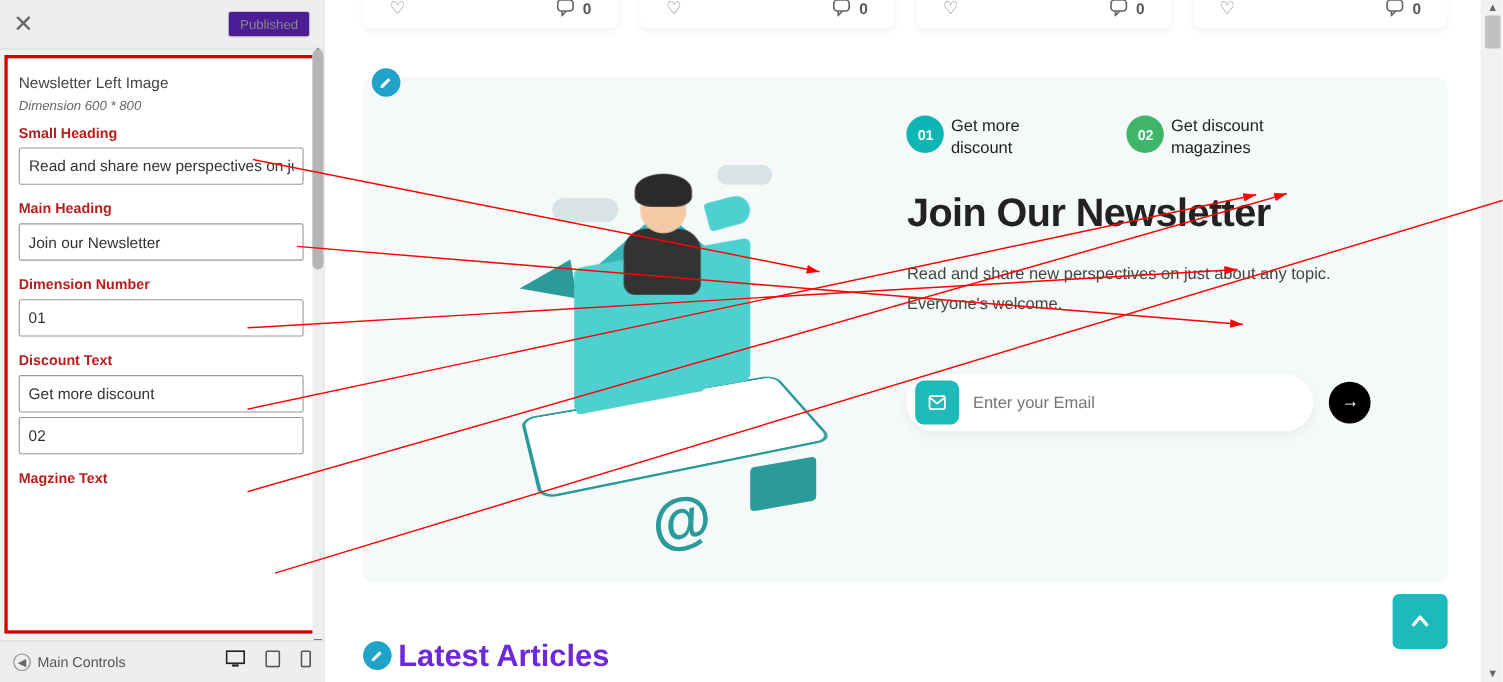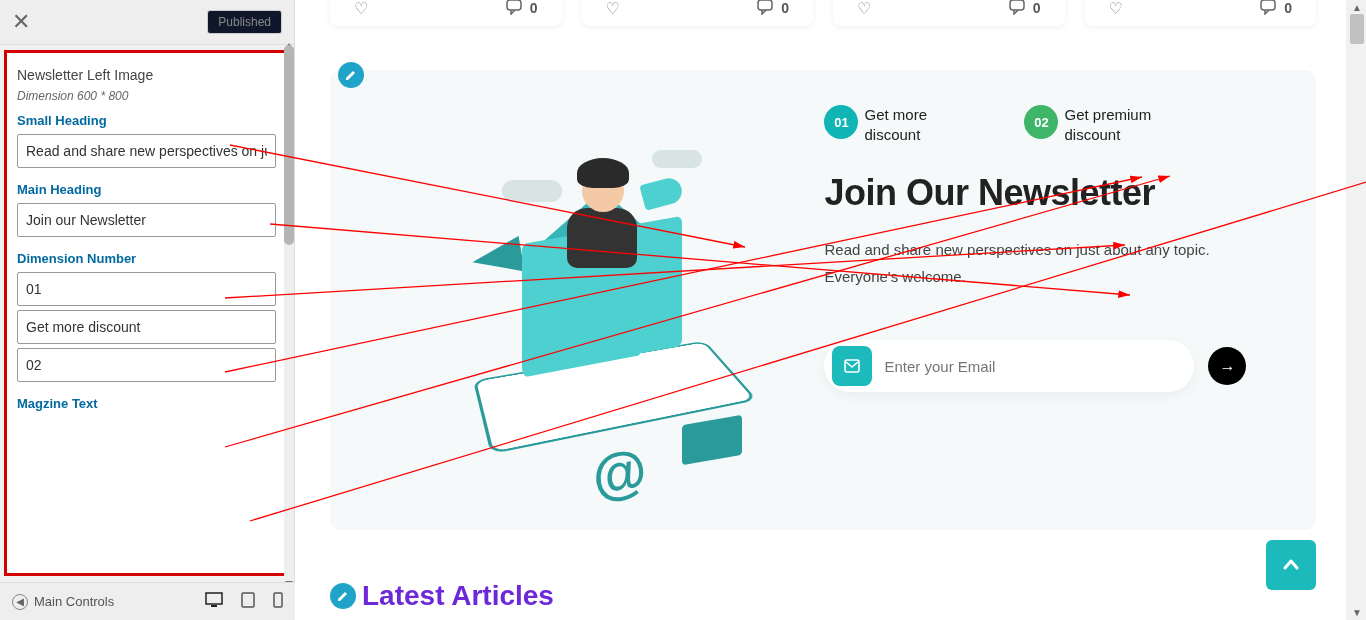--- a/index.html
+++ b/index.html
@@ -2,27 +2,27 @@
 <html><head>
 <meta charset="utf-8">
 <style>
 * { box-sizing: border-box; margin: 0; padding: 0; }
 body { font-family: -apple-system, BlinkMacSystemFont, "Segoe UI", sans-serif; background: #fff; width: 1366px; height: 620px; overflow: hidden; position: relative; }
 
 
 .sidebar { position: absolute; left: 0; top: 0; width: 295px; height: 620px; background: #f1f1f1; border-right: 1px solid #ddd; }
 .sidebar-top { height: 45px; border-bottom: 1px solid #ddd; display: flex; align-items: center; justify-content: space-between; padding: 0 12px; background: #eee; }
 .close-btn { font-size: 22px; color: #666; cursor: pointer; }
-.published-btn { font-size: 12px; color: #888; border: 1px solid #ccc; background: #0f172a; padding: 4px 10px; border-radius: 3px; }
+.published-btn { font-size: 12px; color: #888; border: 1px solid #ccc; background: #4c1d95; padding: 4px 10px; border-radius: 3px; }
 
 .sidebar-content { position: absolute; top: 50px; left: 4px; width: 285px; height: 526px; border: 3px solid #d30000; background: #fff; padding: 14px 10px; overflow: hidden; }
 .section-title { font-size: 14px; font-weight: 400; color: #444; margin-bottom: 6px; }
 .dimension-note { font-size: 12px; font-style: italic; color: #666; margin-bottom: 8px; }
 .select-image { border: 1px dashed #bbb; text-align: center; padding: 16px 0; font-size: 14px; color: #333; margin-bottom: 16px; cursor: pointer; }
-.field-label { font-size: 13px; font-weight: 700; color: #0369a1; margin-bottom: 6px; margin-top: 10px; }
+.field-label { font-size: 13px; font-weight: 700; color: #b91c1c; margin-bottom: 6px; margin-top: 10px; }
 .sidebar input[type=text] { width: 100%; padding: 8px 8px; font-size: 14px; border: 1px solid #999; border-radius: 2px; margin-bottom: 4px; color: #333; background: #fff; }
 
 .sidebar-footer { position: absolute; bottom: 0; left: 0; width: 295px; height: 38px; border-top: 1px solid #ddd; display: flex; align-items: center; padding: 0 12px; background: #eee; justify-content: space-between; }
 .hide-controls { font-size: 13px; color: #555; display: flex; align-items: center; gap: 6px; cursor: pointer; }
 .device-icons { display: flex; gap: 18px; color: #555; }
 .device-icons span { cursor: pointer; }
 .device-icons span.active { color: #222; }
 
 
 .arrow-circle { width: 16px; height: 16px; border: 1px solid #888; border-radius: 50%; display: inline-flex; align-items: center; justify-content: center; font-size: 10px; color: #666; }
@@ -111,20 +111,21 @@
 
     <div class="field-label">Small Heading</div>
     <input type="text" value="Read and share new perspectives on just about any topic. Everyone's welcome." style="">
 
     <div class="field-label">Main Heading</div>
     <input type="text" value="Join our Newsletter" style="">
 
     <div class="field-label">Dimension Number</div>
     <input type="text" value="01" style="">
 
+    <div class="field-label">Discount Text</div>
     <input type="text" value="Get more discount" style="">
 
     <input type="text" value="02" style="">
 
     <div class="field-label">Magzine Text</div>
   </div>
 
   <div class="sidebar-scroll">
     <div class="sidebar-scroll-tri-top"></div>
     <div class="sidebar-scroll-thumb"></div>
@@ -235,21 +236,21 @@
       </div>
     </div>
     <div class="nl-right">
       <div class="badges-row">
         <div class="badge-item">
           <div class="num-badge teal">01</div>
           <div class="badge-text">Get more discount</div>
         </div>
         <div class="badge-item">
           <div class="num-badge green">02</div>
-          <div class="badge-text">Get premium discount</div>
+          <div class="badge-text">Get discount magazines</div>
         </div>
       </div>
       <div class="nl-heading">Join Our Newsletter</div>
       <div class="nl-sub">Read and share new perspectives on just about any topic. Everyone's welcome.</div>
       <div class="email-row">
         <div class="email-pill">
           <div class="email-icon">
             <svg width="18" height="16" viewBox="0 0 18 16">
                 <path d="M2 4 Q2 2 4 2 L14 2 Q16 2 16 4 L16 12 Q16 14 14 14 L4 14 Q2 14 2 12 Z M3 4 L9 9 L15 4" fill="none" stroke="#fff" stroke-width="1.6"></path>
               </svg>

